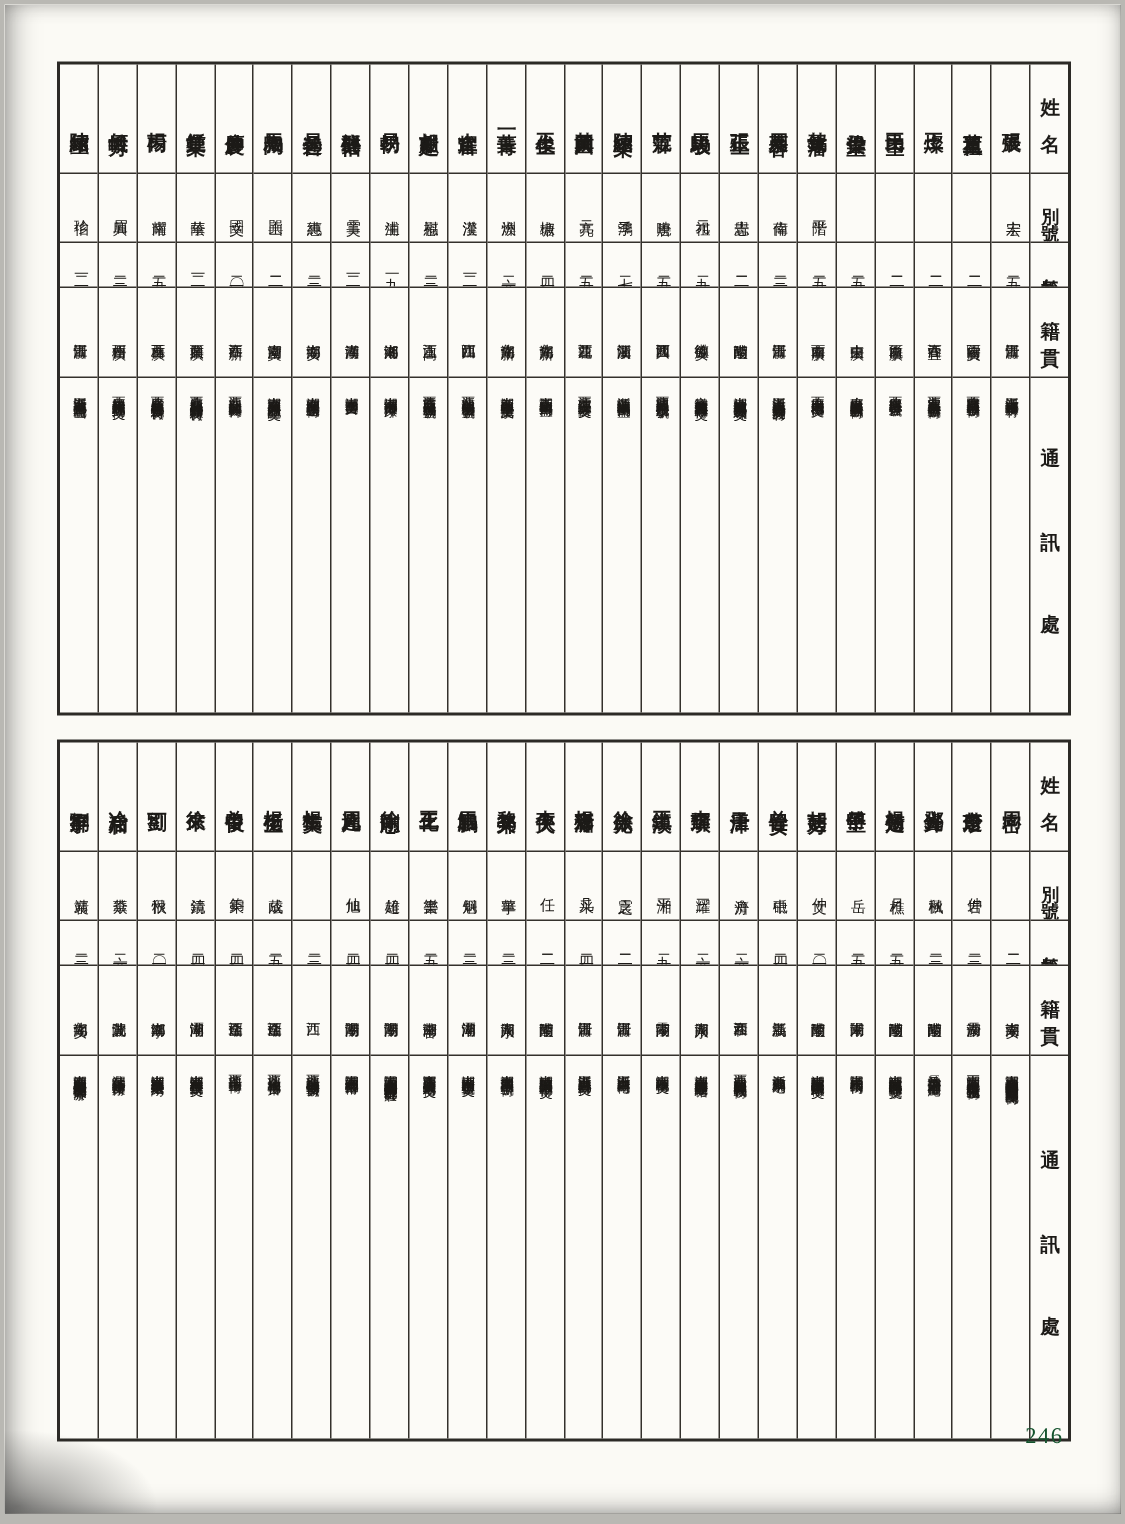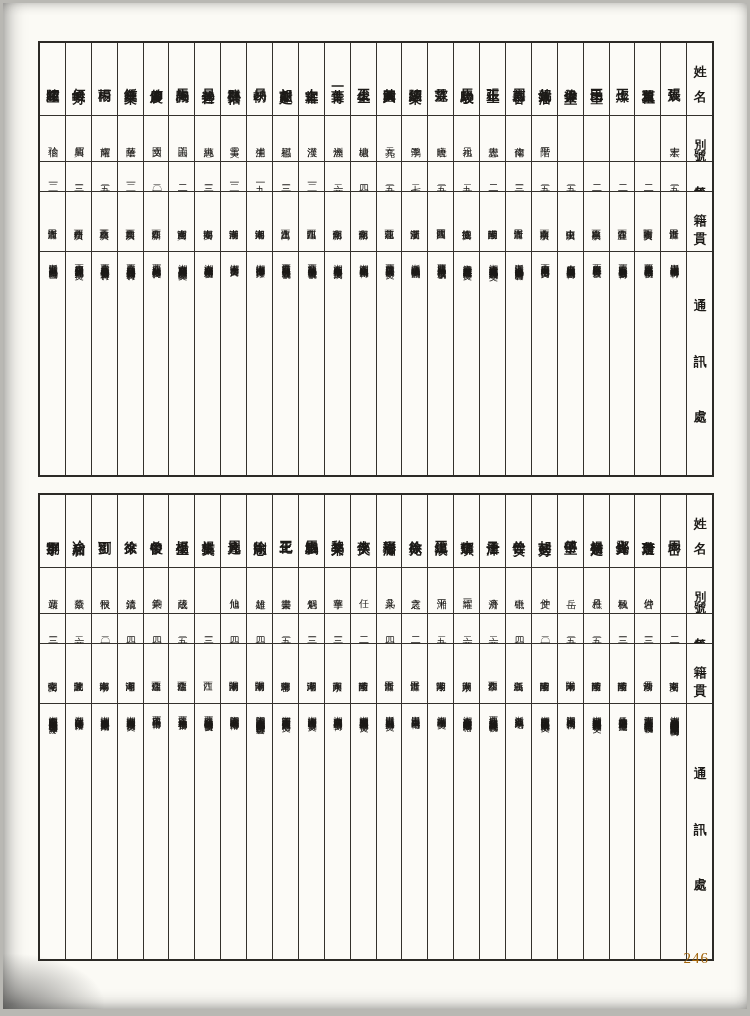--- a/index.html
+++ b/index.html
@@ -57,21 +57,21 @@
   .hdr .vt{font-weight:600;font-size:13px;}
   .hdr .c-name .vt{letter-spacing:24px;}
   .hdr .c-alias .vt{font-size:12px;letter-spacing:10px;}
   .hdr .c-age .vt{font-size:12px;letter-spacing:2px;}
   .hdr .c-native .vt{letter-spacing:18px;}
   .hdr .c-addr{align-items:center;padding-top:14px;}
   .hdr .c-addr .vt{font-size:13px;letter-spacing:56px;}
   .page-number{
     position:absolute;right:38px;bottom:42px;
     font-family:"Liberation Serif",serif;
-    font-size:15px;letter-spacing:1px;color:#a16207;
+    font-size:15px;letter-spacing:1px;color:#14532d;
   }
 </style>
 </head>
 <body>
 
 <div class="page">
   <div class="tbl top">
       <div class="col">
         <div class="cell c-name">
           <span class="vt">陳紹笙</span>

